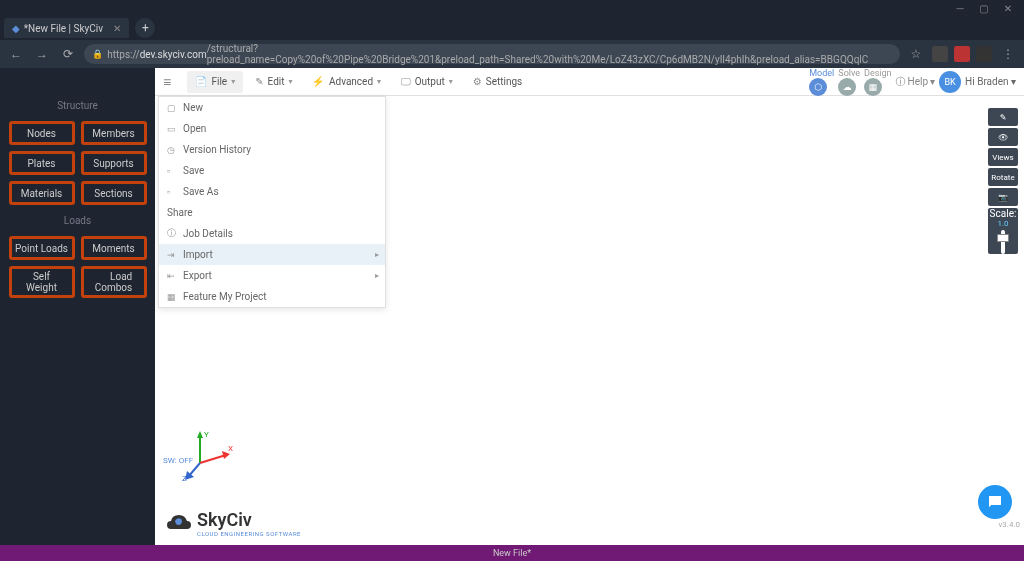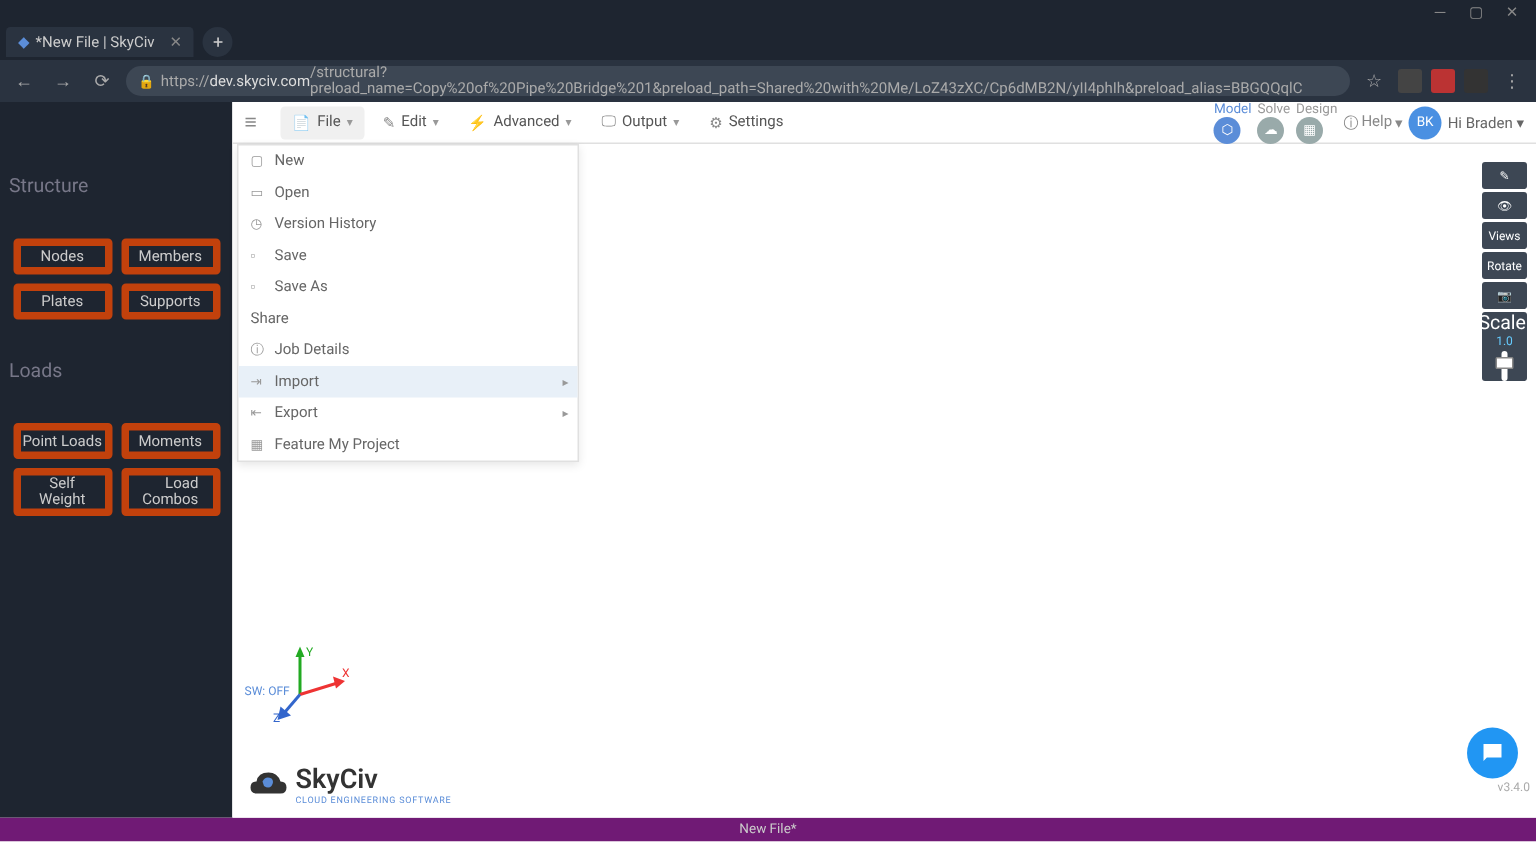--- a/index.html
+++ b/index.html
@@ -11,23 +11,23 @@
 .tab .x{color:#888;margin-left:6px}
 .newtab{width:20px;height:20px;display:flex;align-items:center;justify-content:center;color:#ccc;background:#2a3340;border-radius:50%;margin-left:6px;font-size:12px}
 .addrbar{height:28px;background:#2a3340;display:flex;align-items:center;padding:0 6px;gap:6px}
 .navbtn{width:20px;height:20px;color:#aaa;display:flex;align-items:center;justify-content:center;font-size:12px}
 .url{flex:1;background:#3d4754;height:20px;border-radius:10px;display:flex;align-items:center;padding:0 8px;color:#aaa;font-size:10px}
 .url .lock{margin-right:4px;font-size:9px}
 .url .dom{color:#ddd}
 .exticon{width:16px;height:16px;border-radius:2px}
 .content{display:flex;height:calc(100% - 68px - 16px)}
 .sidebar{width:155px;background:#1e2530;color:#ccc;padding:28px 6px 6px;display:flex;flex-direction:column;gap:6px}
-.secthdr{color:#778;font-size:13px;margin:21px 0}
+.secthdr{text-align:center;color:#778;font-size:10px;margin:4px 0}
 .btnrow{display:flex;gap:6px;justify-content:center}
-.sbtn{border:5px solid #c2410c;background:transparent;color:#ccc;width:66px;height:24px;border-radius:3px;font-size:10px;display:flex;align-items:center;justify-content:center;cursor:pointer}
+.sbtn{border:3px solid #c2410c;background:transparent;color:#ccc;width:66px;height:24px;border-radius:3px;font-size:10px;display:flex;align-items:center;justify-content:center;cursor:pointer}
 .sbtn.wide{width:138px}
 .main{flex:1;position:relative;background:#fff;display:flex;flex-direction:column}
 .topbar{height:28px;border-bottom:1px solid #e0e0e0;display:flex;align-items:center;padding:0 8px;gap:4px;background:#fff}
 .hamb{width:16px;color:#888;font-size:14px;margin-right:4px}
 .tbtn{height:22px;padding:0 8px;display:flex;align-items:center;gap:4px;color:#555;font-size:10px;border-radius:3px;cursor:pointer}
 .tbtn.active{background:#f0f0f0}
 .tbtn .chev{font-size:8px;color:#999}
 .tbtn .ico{font-size:10px;color:#888}
 .spacer{flex:1}
 .status{display:flex;gap:12px;align-items:center;font-size:9px}
@@ -47,21 +47,21 @@
 .badge{background:#cde;color:#468;font-size:7px;padding:1px 3px;border-radius:2px;margin-left:2px}
 .canvas{flex:1;position:relative;background:#fff}
 .swlabel{position:absolute;left:8px;top:360px;font-size:8px;color:#5b8dd8}
 .axes{position:absolute;left:25px;bottom:62px;width:54px;height:54px}
 .logo{position:absolute;left:10px;bottom:8px;display:flex;align-items:center;gap:4px}
 .logo .txt{font-size:18px;font-weight:600;color:#333}
 .logo .sub{font-size:6px;color:#5b8dd8;letter-spacing:0.5px}
 .righttools{position:absolute;right:6px;top:40px;width:30px;display:flex;flex-direction:column;gap:2px}
 .rt{width:30px;height:18px;background:#3d4754;color:#fff;display:flex;align-items:center;justify-content:center;font-size:8px;border-radius:2px;cursor:pointer}
 .rt.tall{height:46px;flex-direction:column;background:#3d4754}
-.scale{font-size:13px;color:#fff}
+.scale{font-size:10px;color:#fff}
 .sval{font-size:8px;color:#6cf}
 .slider{width:4px;height:30px;background:#fff;border-radius:2px;margin-top:2px;position:relative}
 .slider::before{content:"";position:absolute;width:10px;height:6px;background:#fff;border:1px solid #888;top:4px;left:-4px;border-radius:1px}
 .chat{position:absolute;right:12px;bottom:26px;width:34px;height:34px;border-radius:50%;background:#2196f3;display:flex;align-items:center;justify-content:center;color:#fff;font-size:16px;cursor:pointer}
 .ver{position:absolute;right:4px;bottom:16px;font-size:8px;color:#aaa}
 .statusbar{height:16px;background:#701a75;color:#ccc;display:flex;align-items:center;justify-content:center;padding:0 8px;font-size:9px}
 </style>
 </head>
 <body>
 
@@ -100,20 +100,24 @@
 <div class="content">
   <div class="sidebar">
     <div class="secthdr">Structure</div>
     <div class="btnrow">
       <div class="sbtn">Nodes</div>
       <div class="sbtn">Members</div>
     </div>
     <div class="btnrow">
       <div class="sbtn">Plates</div>
       <div class="sbtn">Supports</div>
+    </div>
+    <div class="btnrow">
+      <div class="sbtn">Materials</div>
+      <div class="sbtn">Sections</div>
     </div>
     <div class="secthdr">Loads</div>
     <div class="btnrow">
       <div class="sbtn">Point Loads</div>
       <div class="sbtn">Moments</div>
     </div>
     <div class="btnrow">
       <div class="sbtn" style="height:32px;white-space:pre-line;text-align:center">Self
 Weight</div>
       <div class="sbtn" style="height:32px;white-space:pre-line;text-align:right">Load

